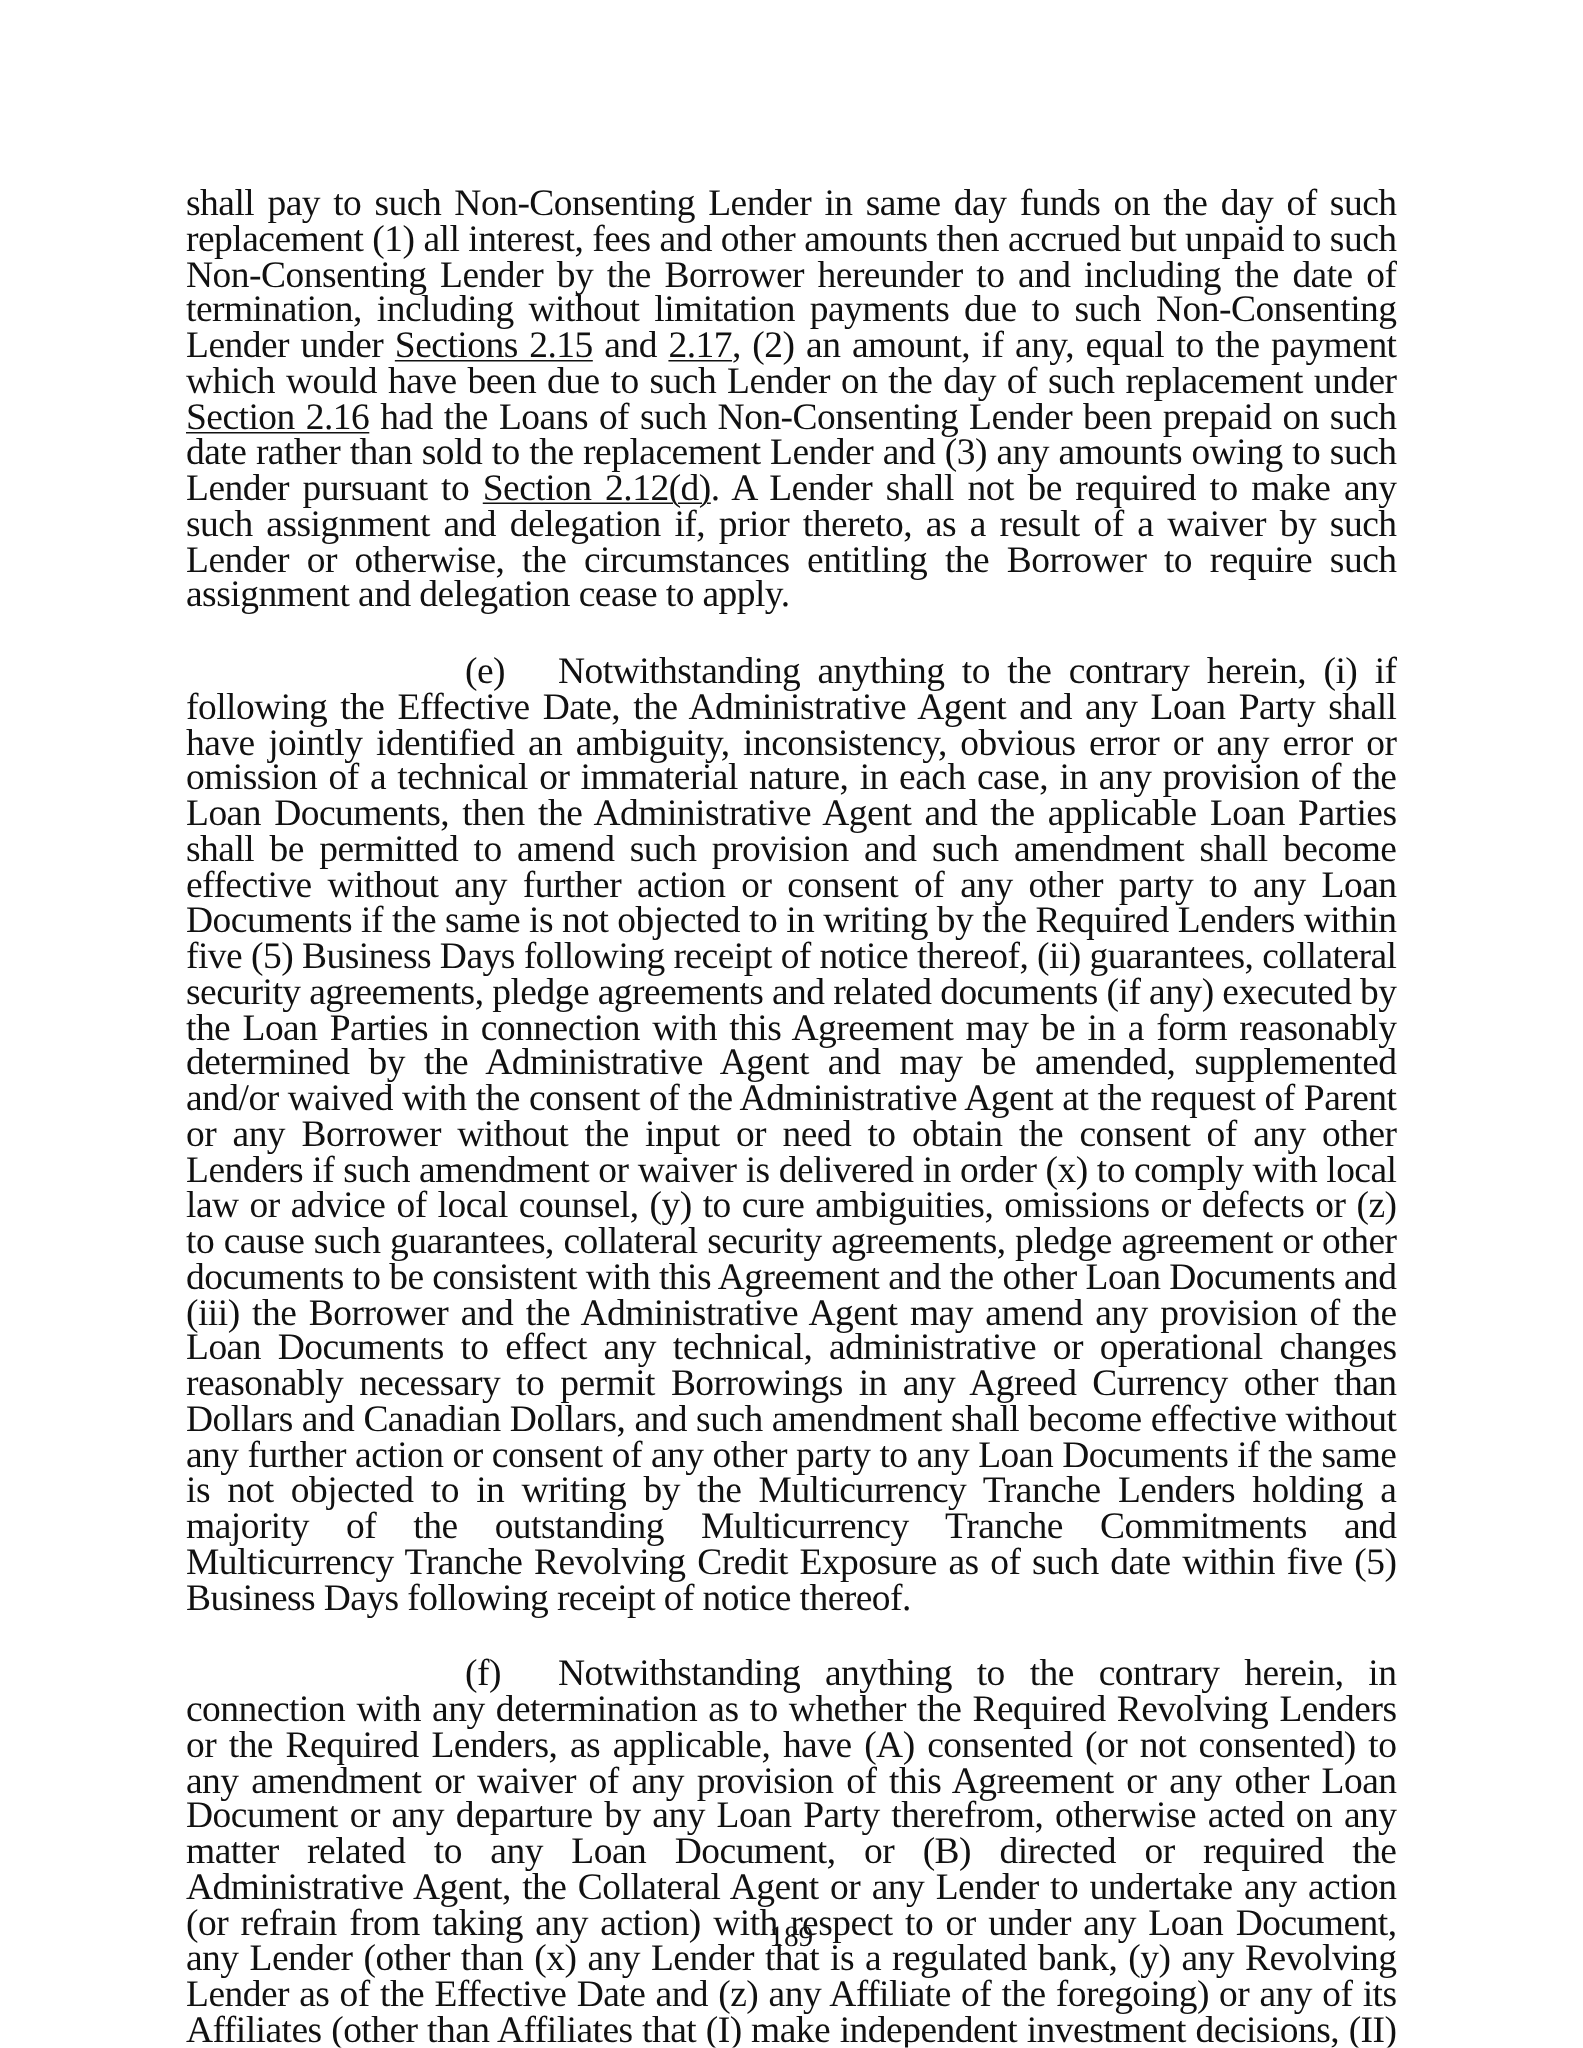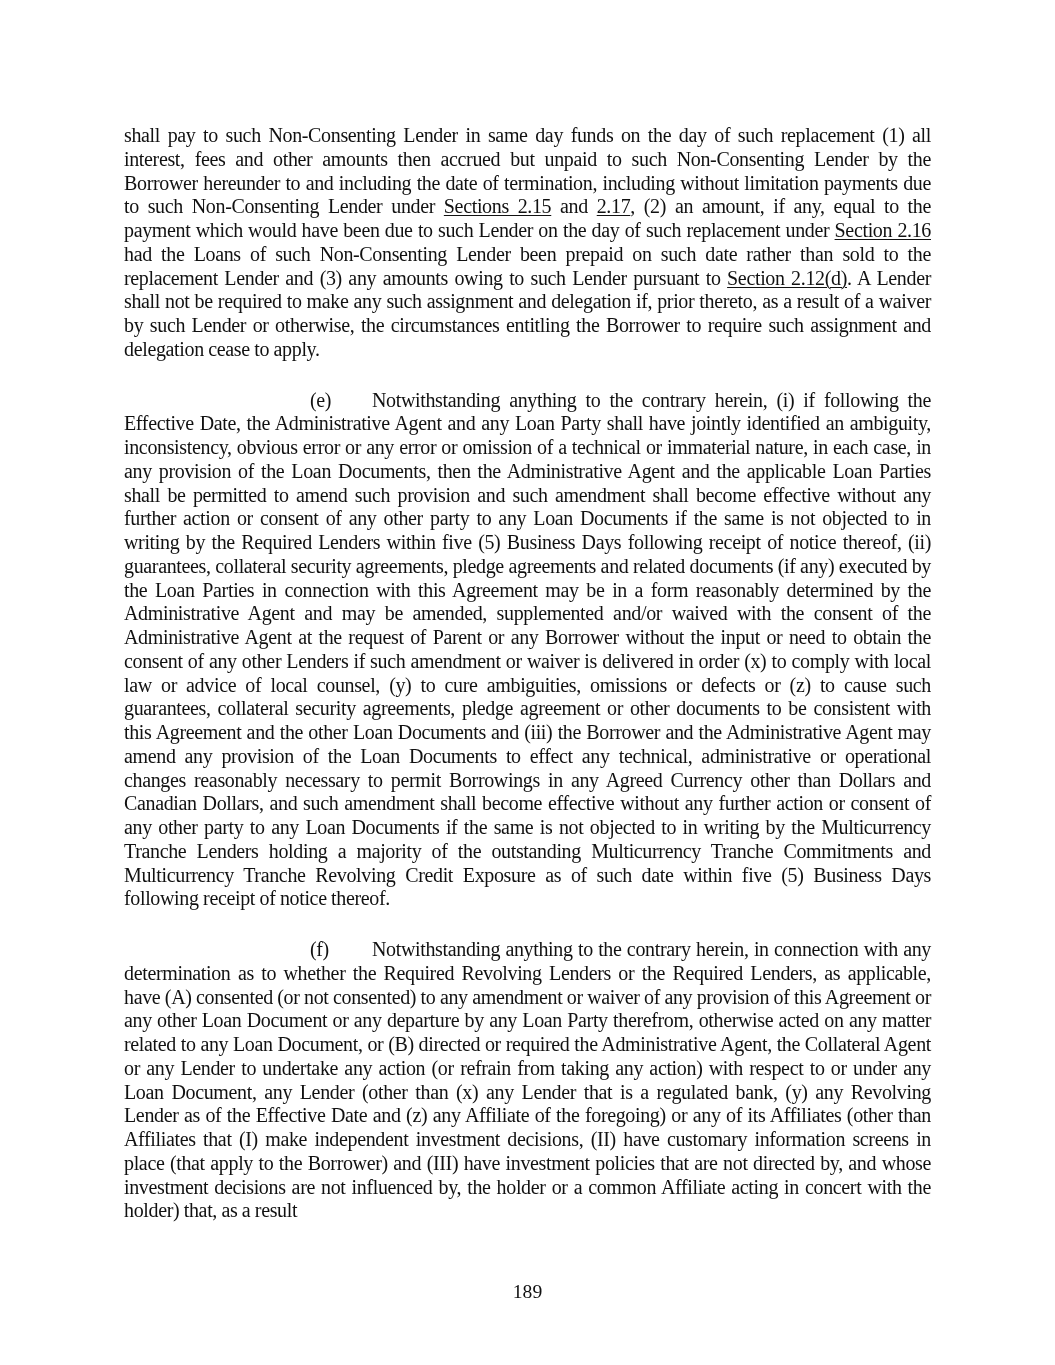--- a/index.html
+++ b/index.html
@@ -16,21 +16,21 @@
       color: #111111;
     }
     .page {
       position: absolute;
       left: 124px;
       top: 124px;
       width: 807px;
     }
     .para {
       margin: 0;
-      font-size: 20px;
+      font-size: 25px;
       line-height: 23.75px;
       text-align: justify;
       text-align-last: left;
       letter-spacing: -0.35px;
       word-spacing: -0.2px;
     }
     .para + .para {
       margin-top: 27px;
     }
     .para.indented .enum {

